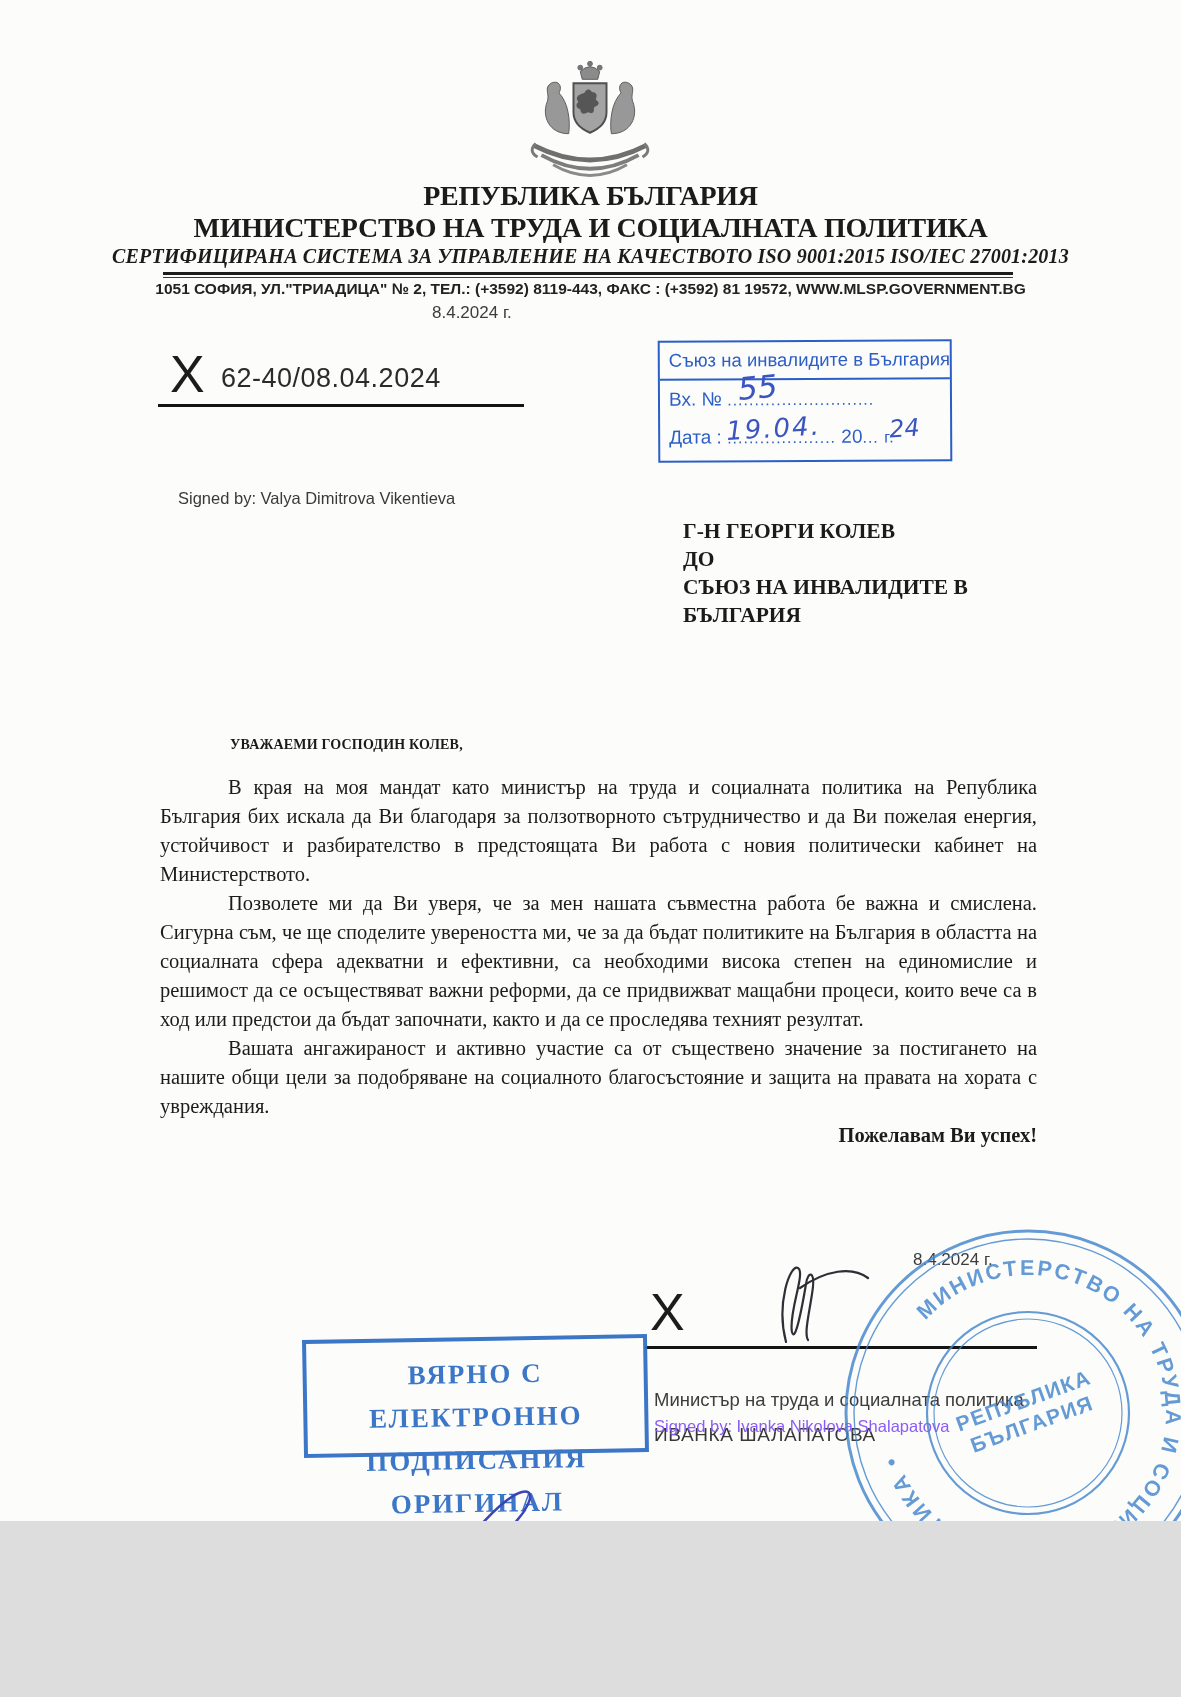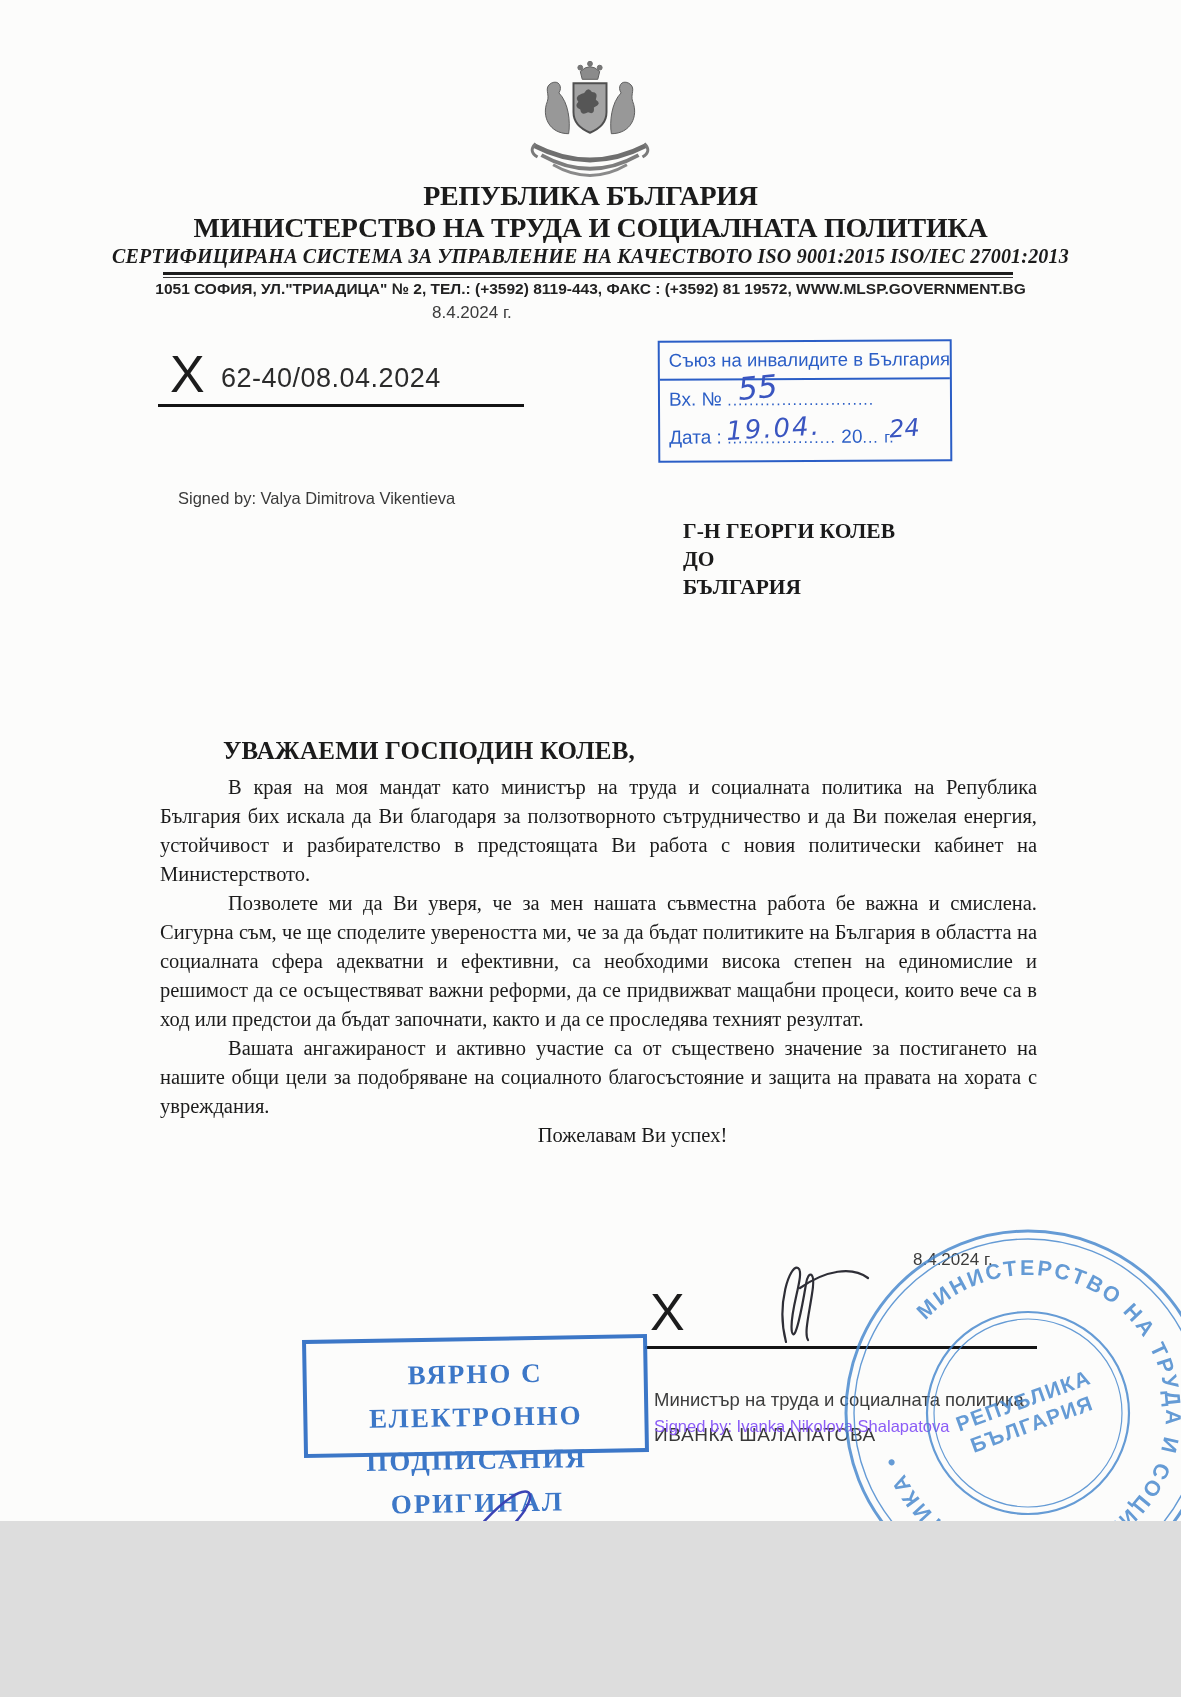--- a/index.html
+++ b/index.html
@@ -34,24 +34,24 @@
   .es-row{position:relative;height:38px;line-height:38px;padding-left:9px;font-size:19px;white-space:nowrap;}
   .es-dots{font-size:16px;letter-spacing:1px;}
   .hand{position:absolute;font-family:"DejaVu Sans",sans-serif;font-style:italic;color:#3a55c0;}
   .hand-num{left:78px;top:-12px;font-size:31px;transform:rotate(-5deg);}
   .hand-date{left:66px;top:-9px;font-size:26px;transform:rotate(-3deg);letter-spacing:2px;}
   .hand-year{left:229px;top:-8px;font-size:24px;transform:rotate(-4deg);}
   
   .recipient{left:683px;top:517px;font-size:21.5px;font-weight:bold;line-height:28px;}
   .recipient span{display:block;}
   
-  .salutation{left:223px;top:737px;font-size:25px;font-weight:bold;letter-spacing:0.2px;}
+  .salutation{left:230px;top:737px;font-size:14px;font-weight:bold;letter-spacing:0.2px;}
   .body-text{left:160px;top:773px;width:877px;}
   .body-text p{margin:0;font-size:20.5px;line-height:29px;text-indent:68px;text-align:justify;}
-  .body-text p.closing{text-align:center;}
+  .body-text p.closing{text-align:right;font-weight:bold;}
   
   .date-bot{left:913px;top:1250px;font-size:17px;color:#3c3c3c;}
   .sig-dark{left:742px;top:1254px;width:132px;height:94px;}
   .x2{left:650px;top:1286px;}
   .sigline{left:645px;top:1346px;width:392px;height:3px;background:#141414;}
   .sig-name{left:654px;top:1424px;font-size:19px;color:#383838;letter-spacing:0.6px;}
   .sig-title{left:654px;top:1389px;font-size:18.5px;color:#3d3d3d;}
   .sig-signedby{left:654px;top:1417px;font-size:16.5px;color:#8b5cf6;}
   
   .vstamp{left:303px;top:1337px;width:337px;height:110px;border:4px solid #2e6dc4;
@@ -114,20 +114,21 @@
       <span class="es-dots">....................</span>
       <span>20</span><span class="es-dots">... г.</span>
       <span class="hand hand-date">19.04.</span>
       <span class="hand hand-year">24</span>
     </div>
   </div>
 
   <div class="abs recipient">
     <span>Г-Н ГЕОРГИ КОЛЕВ</span>
     <span>ДО</span>
+    <span>СЪЮЗ НА ИНВАЛИДИТЕ В</span>
     <span>БЪЛГАРИЯ</span>
   </div>
 
   <div class="abs salutation">УВАЖАЕМИ ГОСПОДИН КОЛЕВ,</div>
   <div class="abs body-text">
     <p>В края на моя мандат като министър на труда и социалната политика на Република България бих искала да Ви благодаря за ползотворното сътрудничество и да Ви пожелая енергия, устойчивост и разбирателство в предстоящата Ви работа с новия политически кабинет на Министерството.</p>
     <p>Позволете ми да Ви уверя, че за мен нашата съвместна работа бе важна и смислена. Сигурна съм, че ще споделите увереността ми, че за да бъдат политиките на България в областта на социалната сфера адекватни и ефективни, са необходими висока степен на единомислие и решимост да се осъществяват важни реформи, да се придвижват мащабни процеси, които вече са в ход или предстои да бъдат започнати, както и да се проследява техният резултат.</p>
     <p>Вашата ангажираност и активно участие са от съществено значение за постигането на нашите общи цели за подобряване на социалното благосъстояние и защита на правата на хората с увреждания.</p>
     <p class="closing">Пожелавам Ви успех!</p>
   </div>

